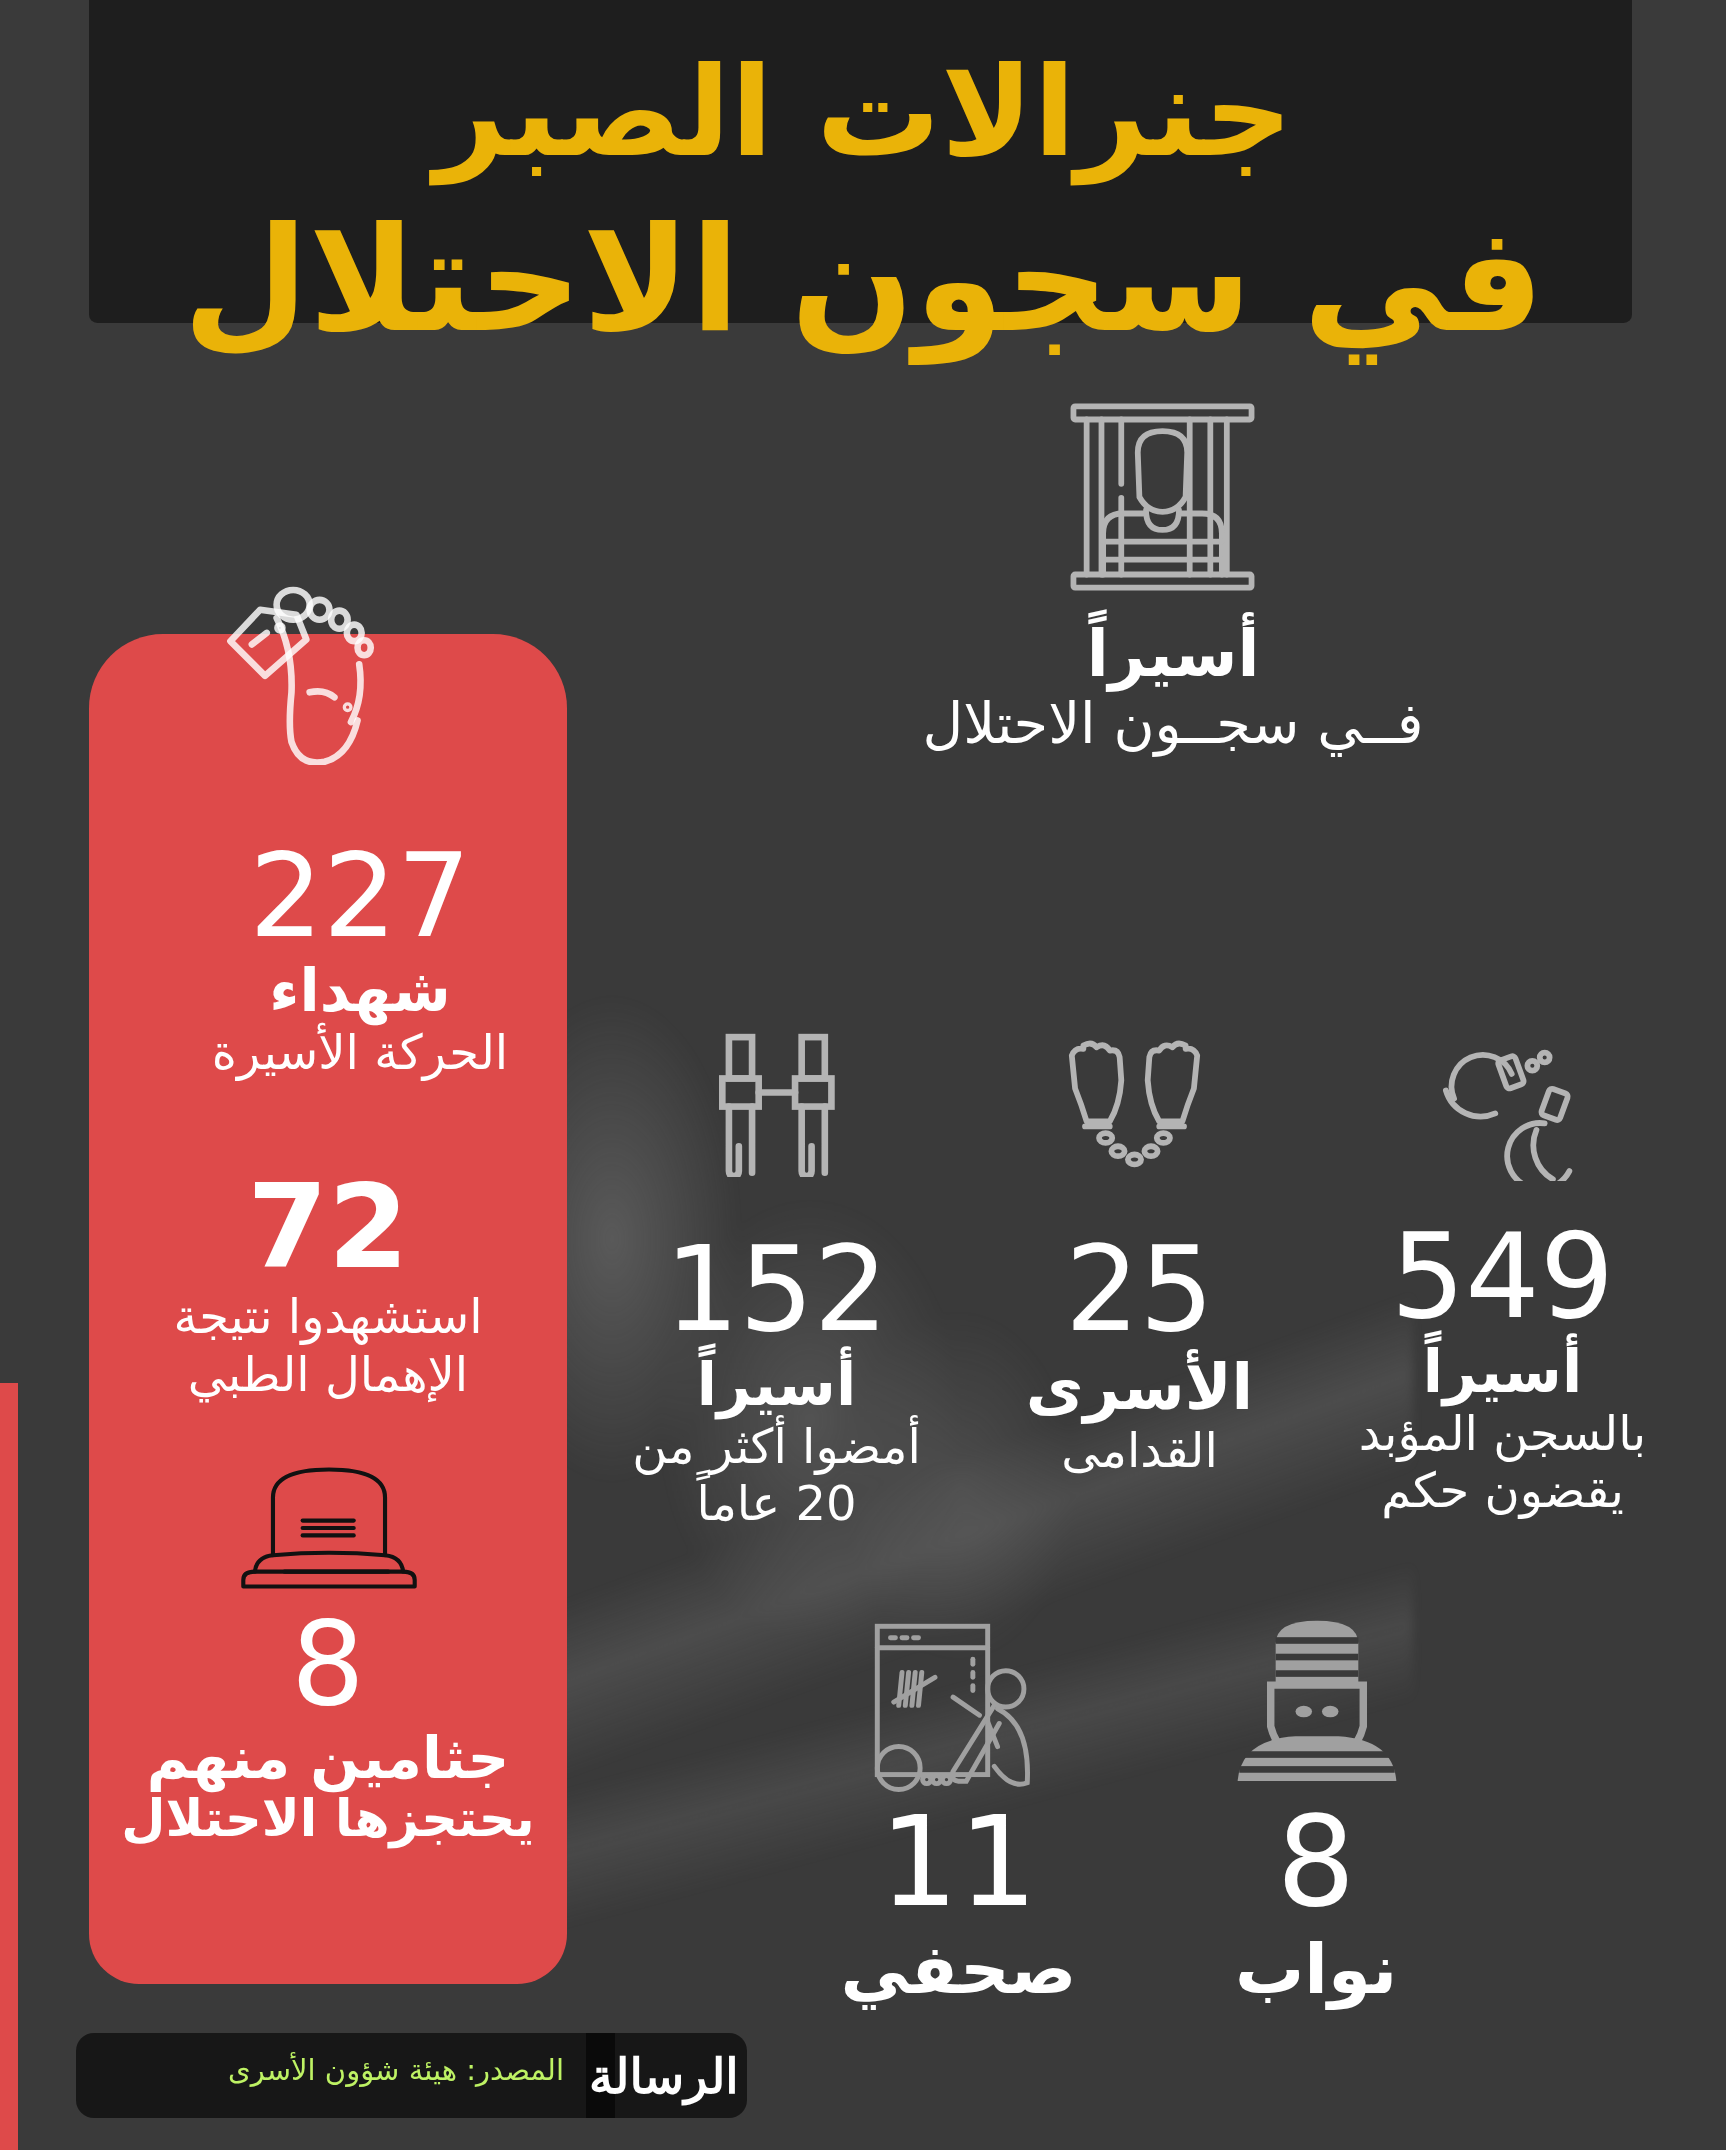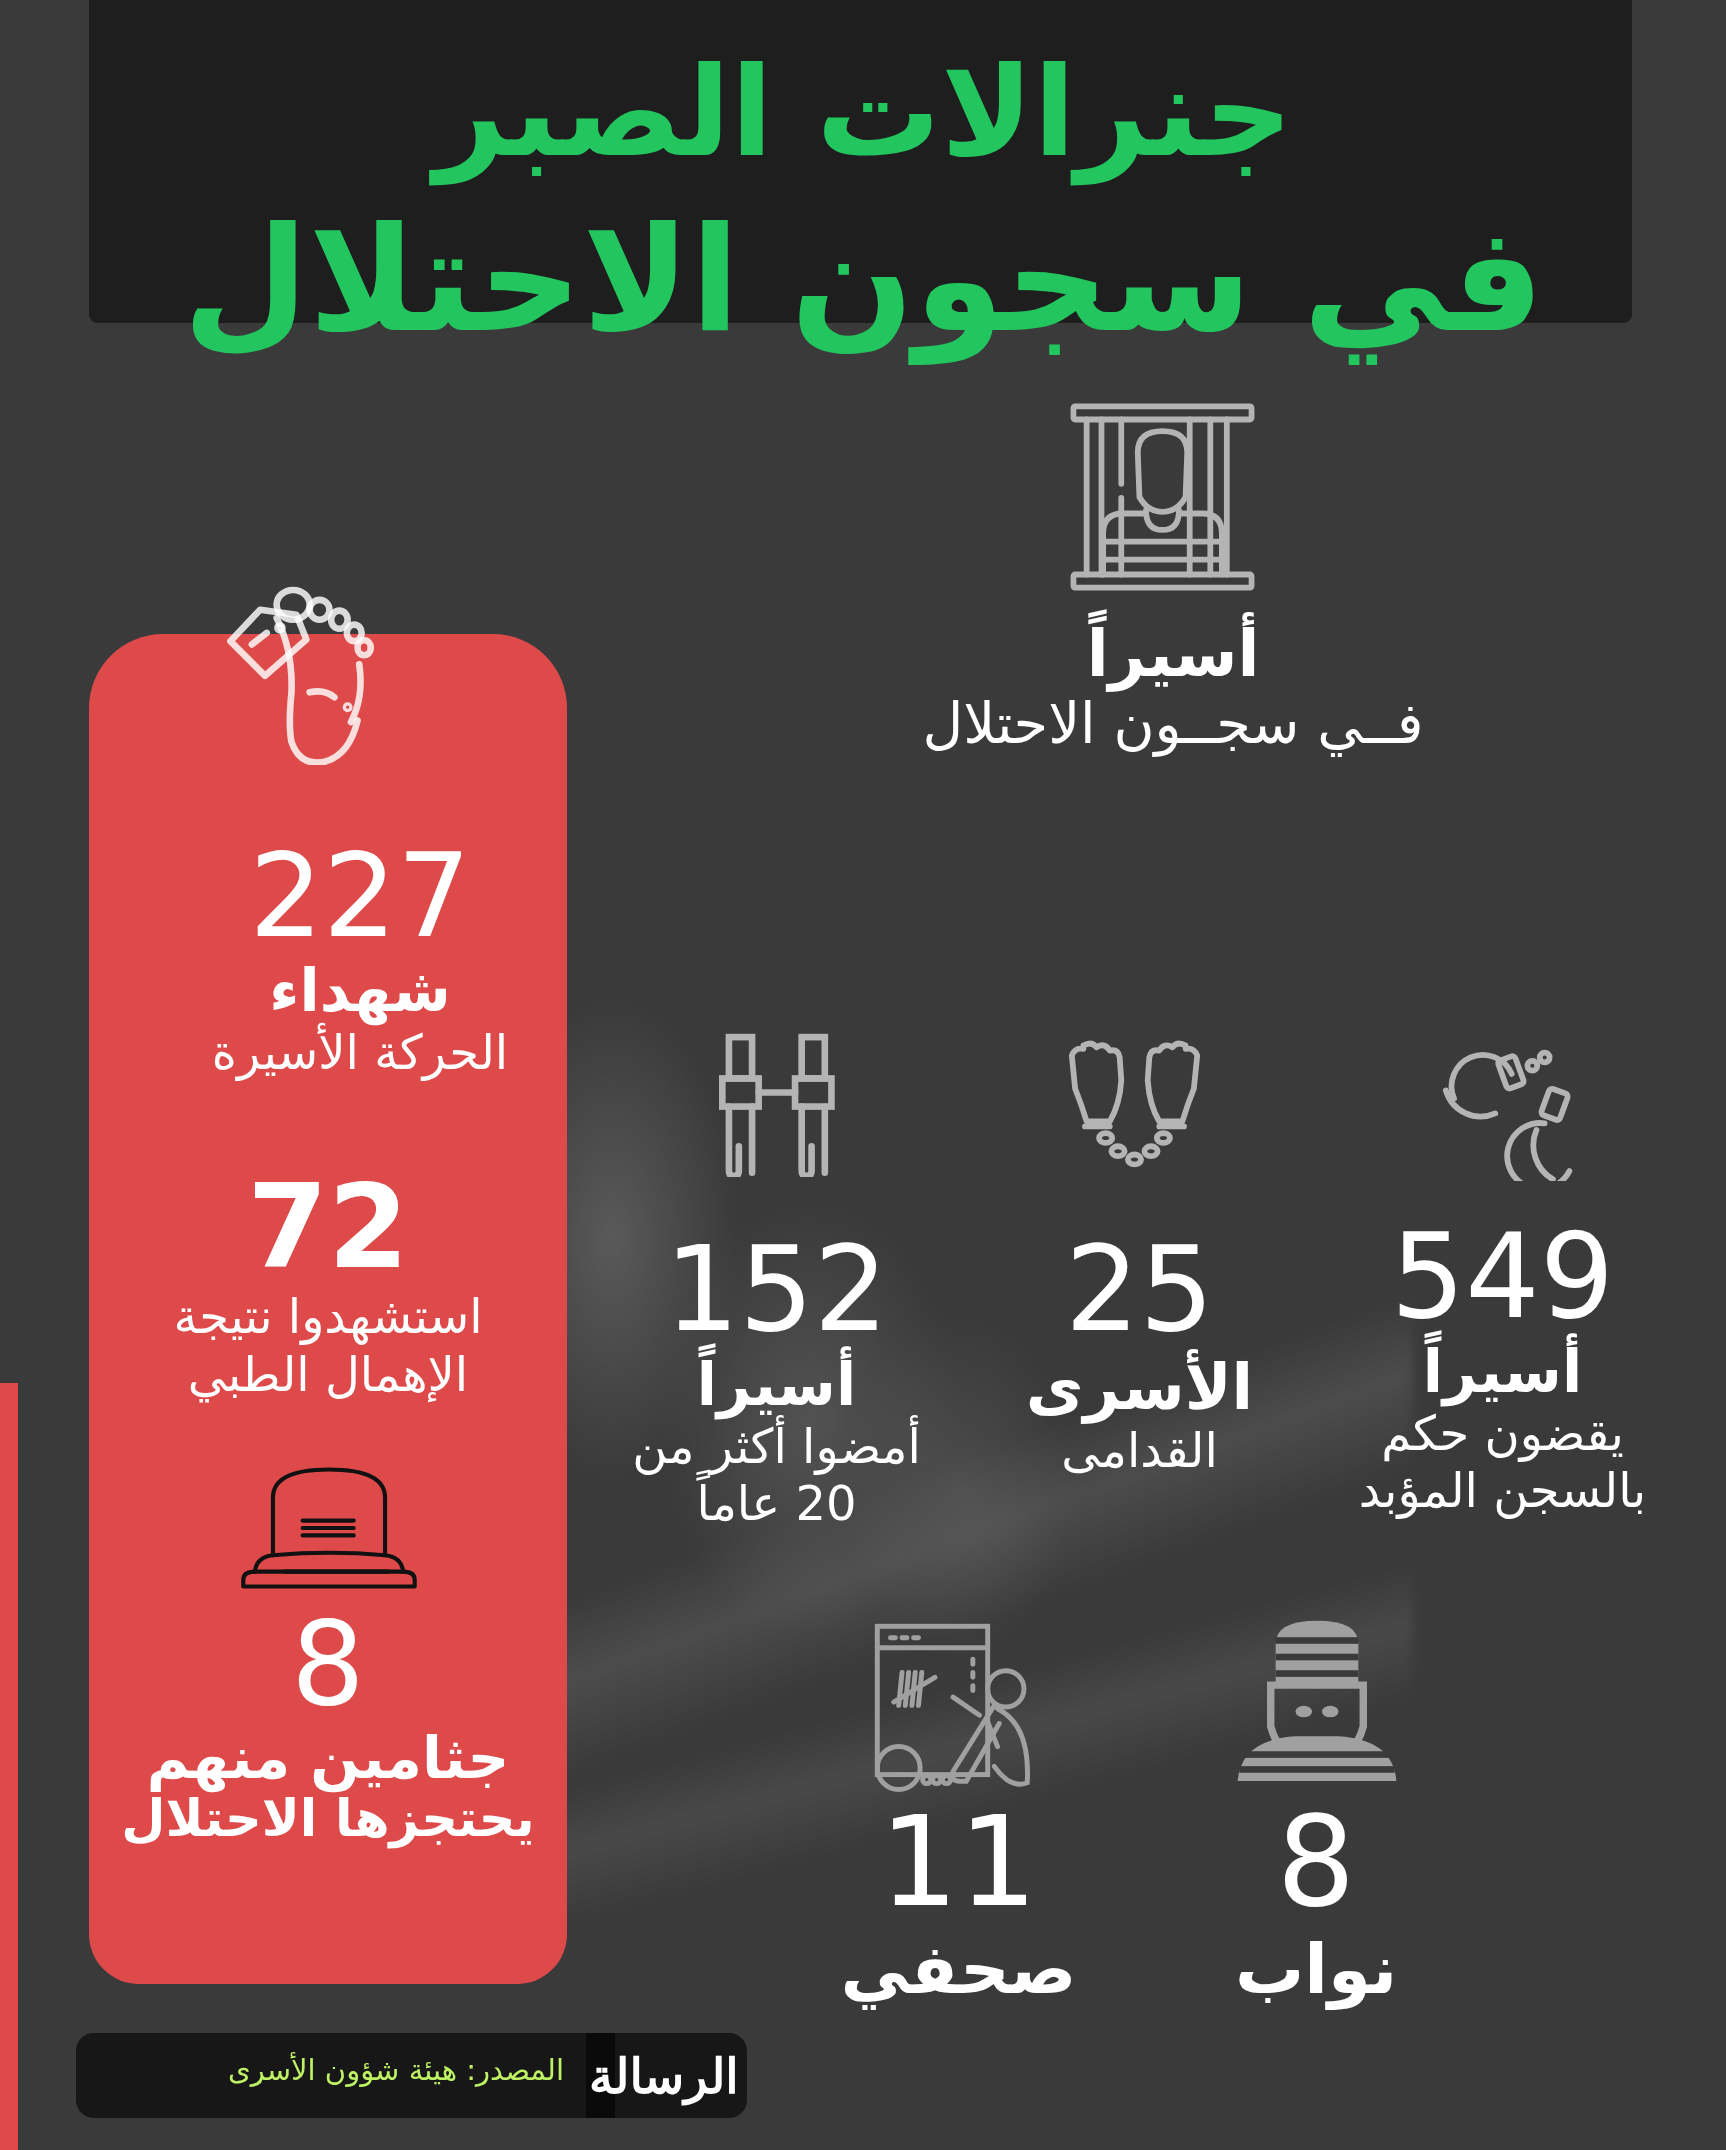--- a/index.html
+++ b/index.html
@@ -21,21 +21,21 @@
     }
     .left-strip {
       position: absolute; left: 0; top: 1383px; width: 18px; height: 767px; background: #de4a4a;
     }
     .header-box {
       position: absolute; left: 89px; top: 0; width: 1543px; height: 323px;
       background: #1e1e1e; border-radius: 0 0 8.3px 8.3px;
     }
     .title {
       position: absolute; left: 0; top: 50px; width: 1727px; text-align: center;
-      color: #22c55e; font-weight: bold; direction: rtl;
+      color: #eab308; font-weight: bold; direction: rtl;
       font-family: "DejaVu Sans", sans-serif;
       line-height: 1;
     }
     .title .line1 { font-size: 124px; display: block; }
     .title .line2 { font-size: 145px; display: block; margin-top: 33px; }
 
     .icon { position: absolute; }
     .icon svg { width: 100%; height: 100%; display: block; }
 
     .stat { position: absolute; text-align: center; direction: rtl; }
@@ -106,22 +106,22 @@
     <circle cx="125" cy="30" r="6"></circle>
       <circle cx="140" cy="20" r="6"></circle>
     <rect x="140" y="60" width="24" height="34" rx="4" transform="rotate(20 152 77)"></rect>
     <path d="M140 100 a40 40 0 1 0 30 58"></path>
     <path d="M130 108 a48 48 0 0 0 20 60"></path>
   </svg>
 </div>
 <div class="stat" style="left:1321px; top:1218px; width:363px;">
   <span class="num" style="font-size:117px;">549</span>
   <span class="bold" style="font-size:59px; margin-top:5px;">أسيراً</span>
+  <span class="sub" style="font-size:48px;">بالسجن المؤبد</span>
   <span class="sub" style="font-size:48px;">يقضون حكم</span>
-  <span class="sub" style="font-size:48px;">بالسجن المؤبد</span>
 </div>
 
 <div class="icon" style="left:1060px; top:1039px; width:149px; height:132px;">
   <svg viewBox="0 0 180 160" fill="none" stroke="#b4b4b4" stroke-width="7" stroke-linecap="round" stroke-linejoin="round">
     <path d="M14 20 q4 -10 14 -8 l0 -4 q10 -6 16 2 q10 -6 16 4 q10 -2 12 8 l2 28 q-2 30 -14 50 l-28 0 q-6 -20 -14 -40 z"></path>
     <path d="M166 20 q-4 -10 -14 -8 l0 -4 q-10 -6 -16 2 q-10 -6 -16 4 q-10 -2 -12 8 l-2 28 q2 30 14 50 l28 0 q6 -20 14 -40 z"></path>
     <path d="M30 106 l30 0 M120 106 l30 0"></path>
     <ellipse cx="55" cy="120" rx="8" ry="6"></ellipse>
       <ellipse cx="70" cy="136" rx="8" ry="6"></ellipse>
     <ellipse cx="90" cy="146" rx="8" ry="6"></ellipse>

